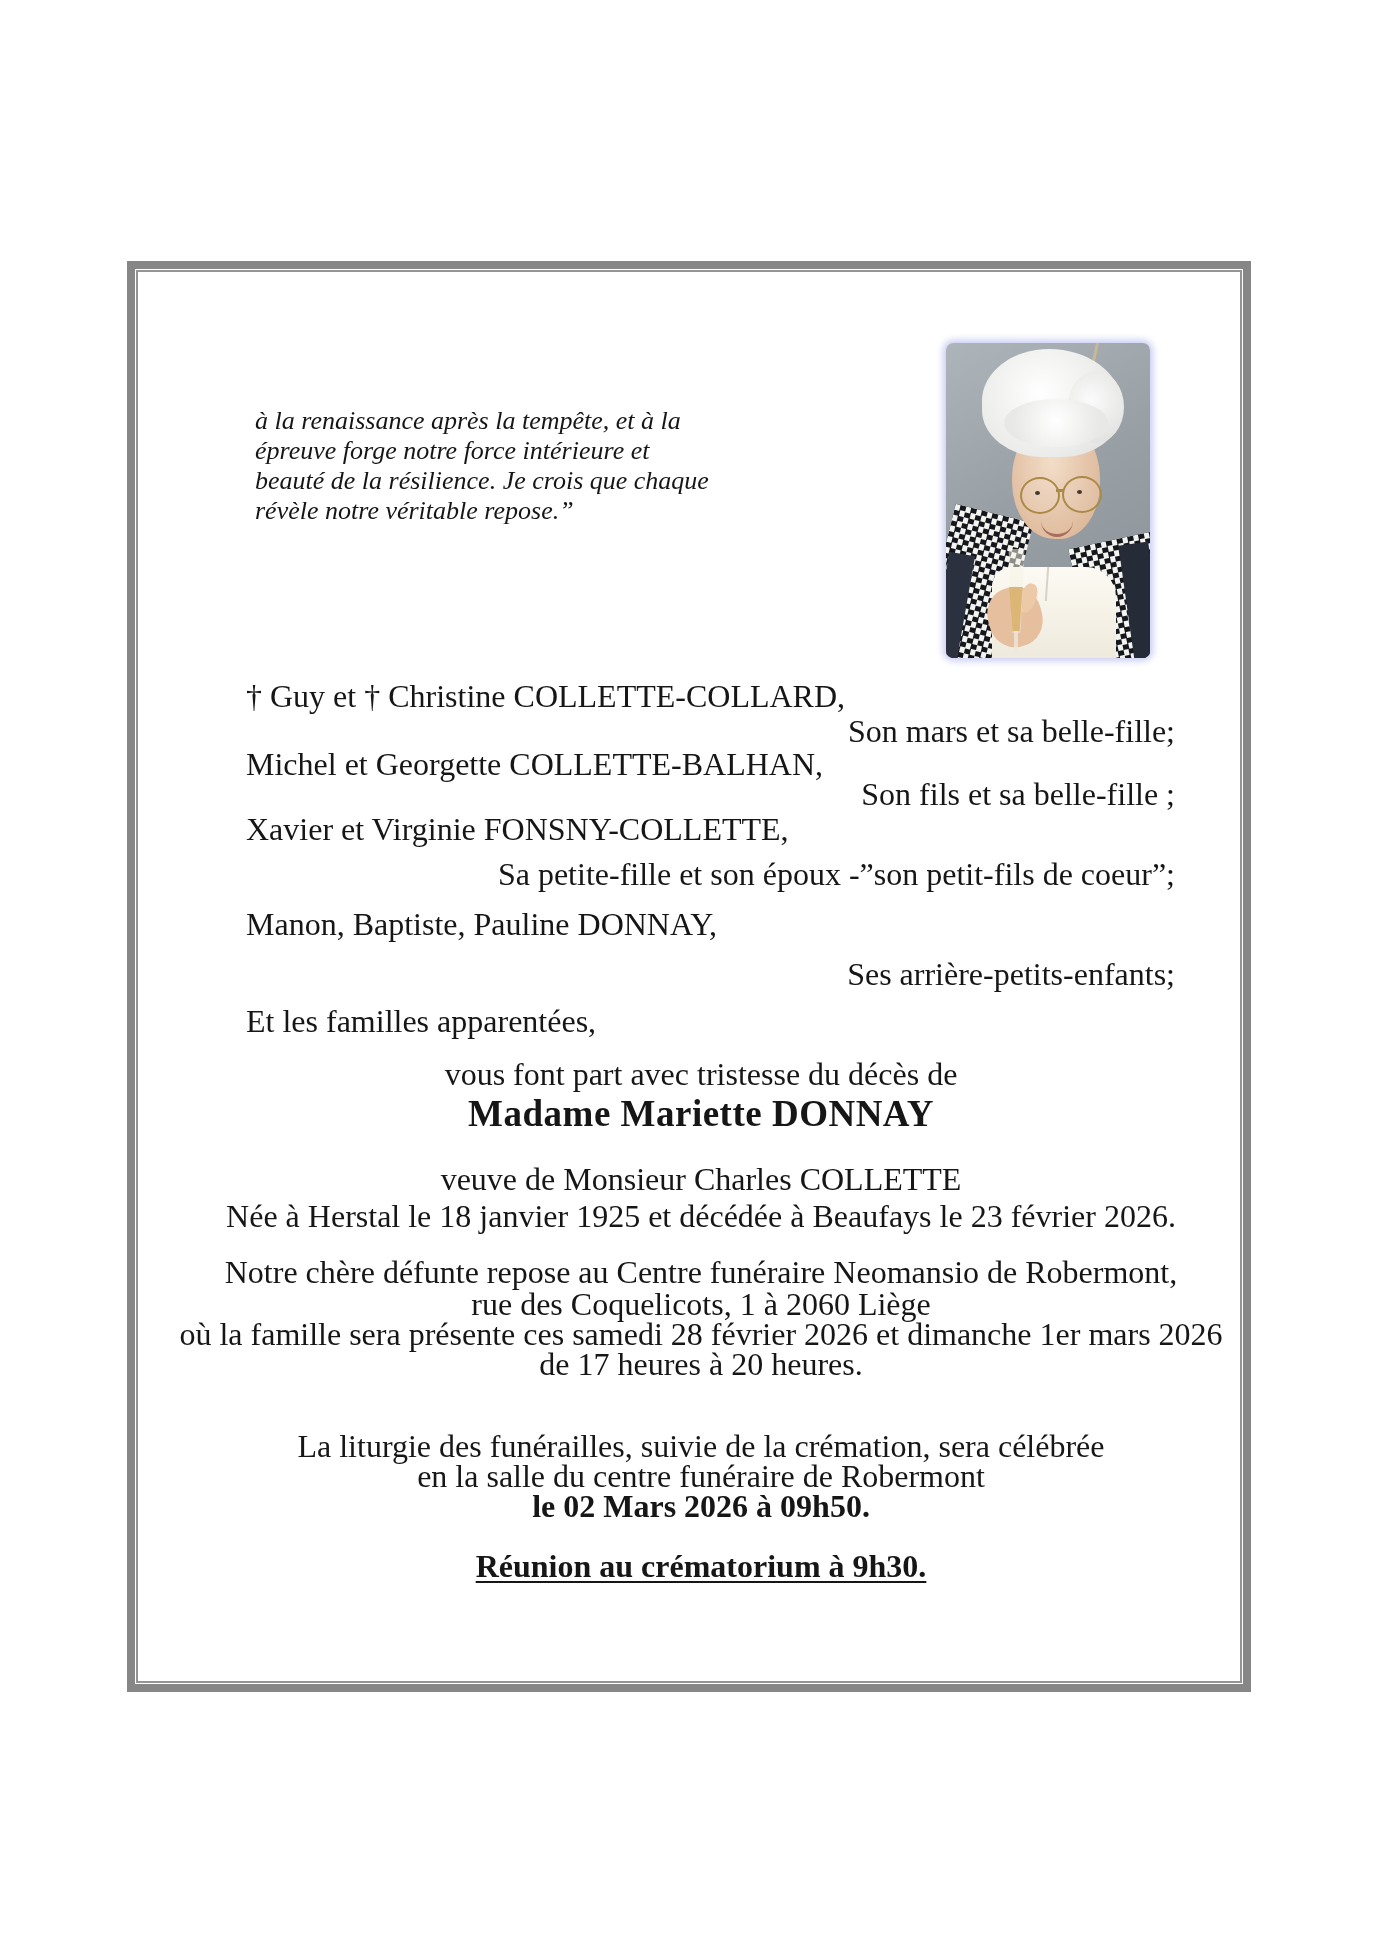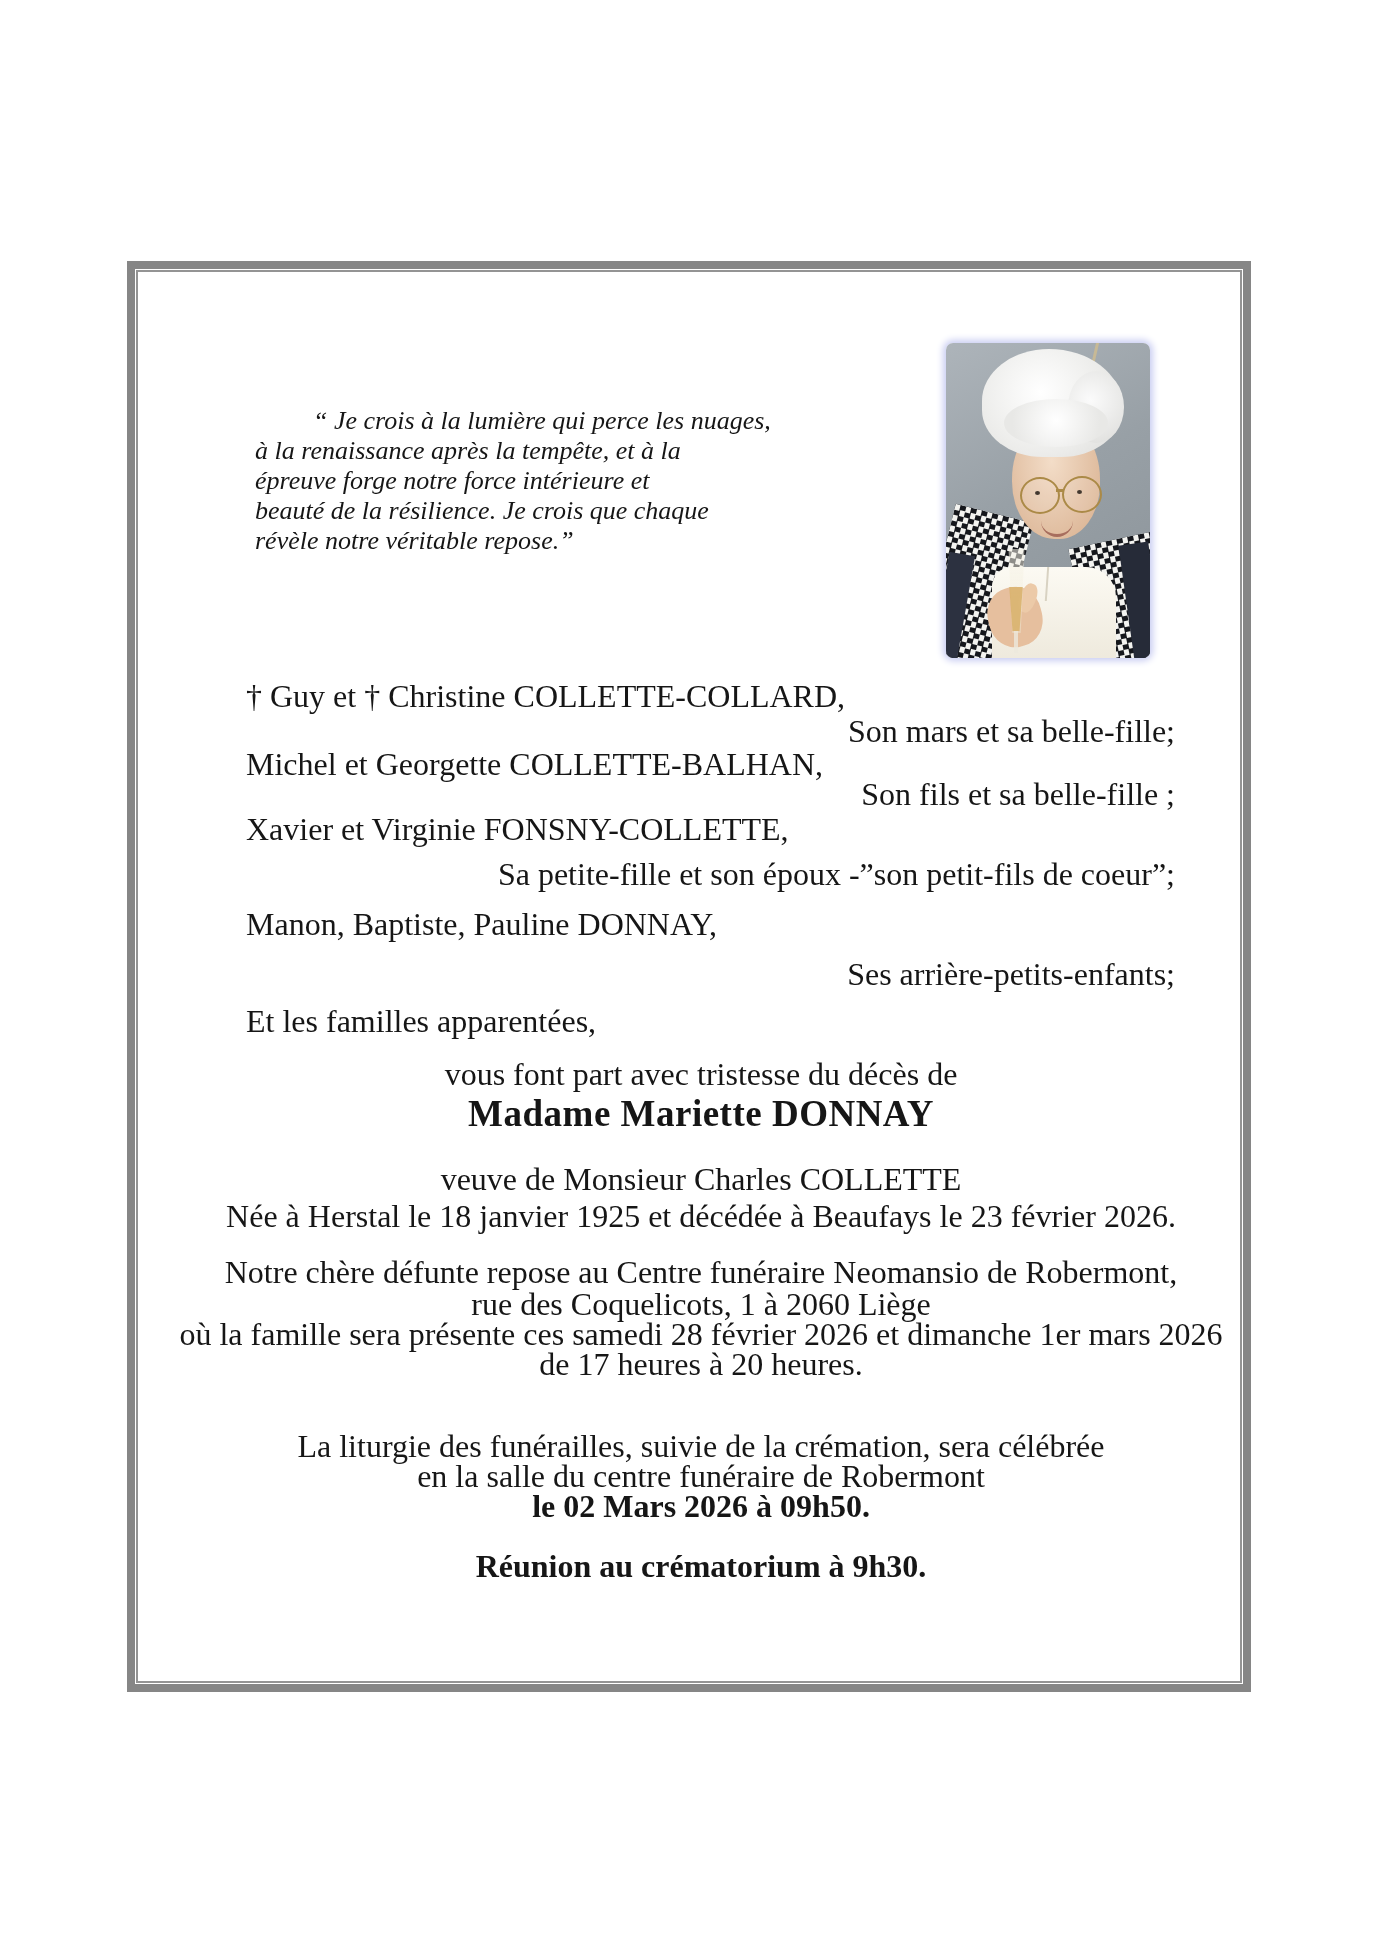--- a/index.html
+++ b/index.html
@@ -33,21 +33,21 @@
   }
   .quote .first { padding-left:58px; }
 
   
   .line { position:absolute; font-size:32px; line-height:28px; white-space:nowrap; }
   .lft  { left:246px; }
   .rgt  { right:203px; text-align:right; }
   .c    { left:24px; right:0; text-align:center; white-space:nowrap; }
   .deceased-name { font-size:37px; font-weight:700; letter-spacing:0.5px; }
   .bold { font-weight:700; }
-  .und  { text-decoration-thickness:2px; text-underline-offset:4px; }
+  .und  { text-decoration:underline; text-decoration-thickness:2px; text-underline-offset:4px; }
 
   
   .photo {
     position:absolute; left:946px; top:343px; width:204px; height:315px;
     border-radius:7px; overflow:hidden;
     background:linear-gradient(150deg,#adb4ba 0%,#98a0a6 45%,#8a9298 100%);
     box-shadow:0 0 7px 3px #c9cdf2;
   }
   .cord { position:absolute; left:142px; top:-6px; width:3px; height:82px;
           background:#c7b996; transform:rotate(13deg); }
@@ -94,21 +94,20 @@
   .stem   { position:absolute; left:68px; top:288px; width:4px; height:22px; background:rgba(236,233,220,0.8); }
 </style>
 </head>
 <body>
 
 <div class="frame">
   <div class="frame-inner"></div>
 </div>
 
 <div class="quote">
-  <div class="first">“ Je crois à la lumière qui perce les nuages,</div>
   <div>à la renaissance après la tempête, et à la</div>
   <div>épreuve forge notre force intérieure et</div>
   <div>beauté de la résilience. Je crois que chaque</div>
   <div>révèle notre véritable repose.”</div>
 </div>
 
 <div class="photo">
   <div class="cord"></div>
   <div class="card-l hounds"></div>
   <div class="card-r hounds"></div>

